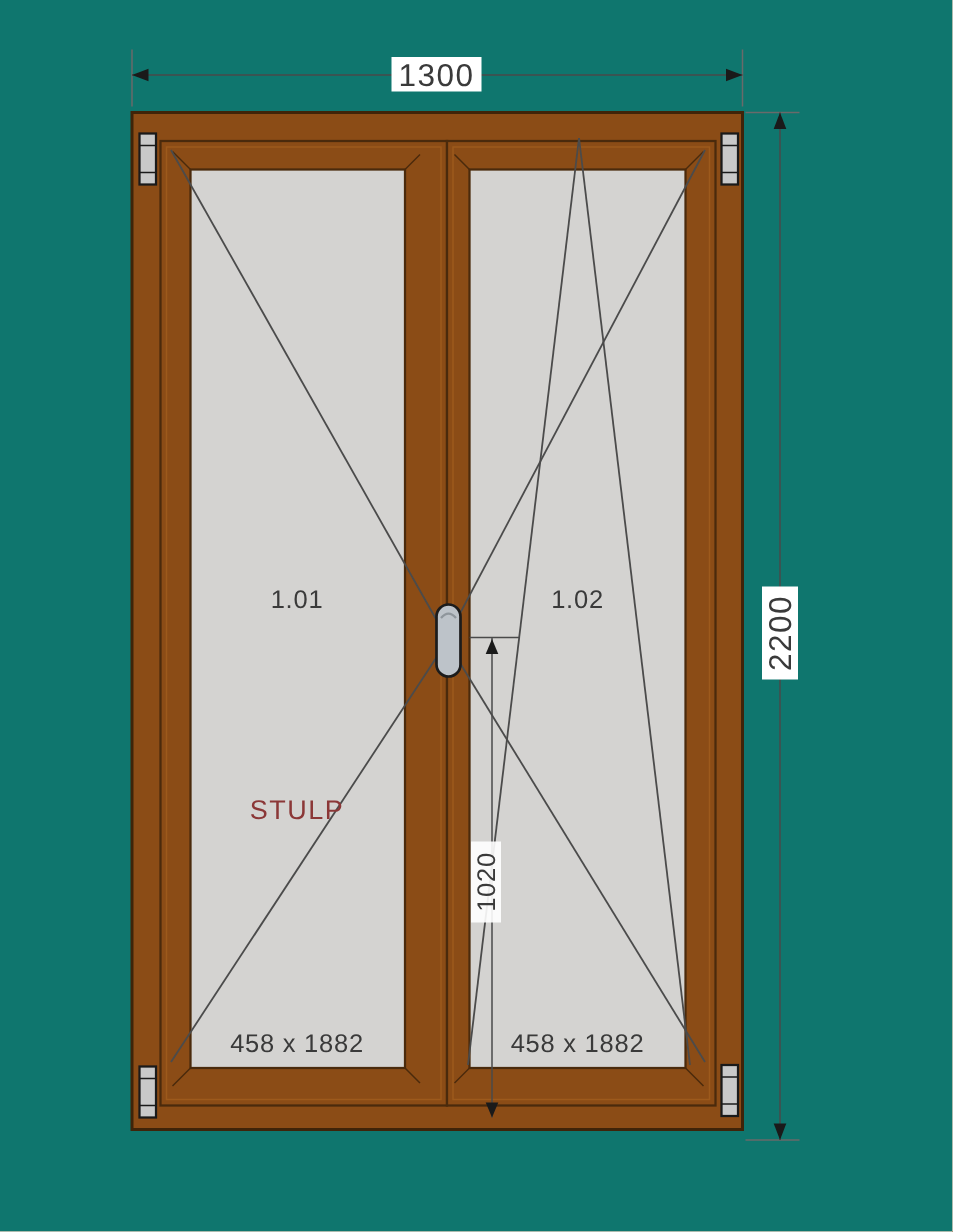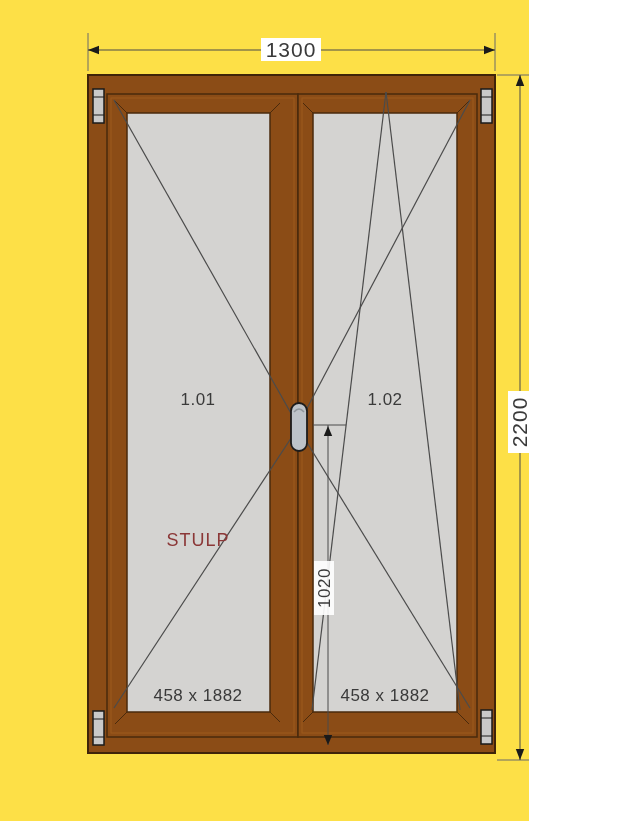--- a/index.html
+++ b/index.html
@@ -1,19 +1,19 @@
 <!DOCTYPE html>
 <html><head>
 <meta charset="utf-8">
 <style>
   html,body{margin:0;padding:0;background:#ffffff;}
   .canvas{
     position:relative;
-    width:529px;height:821px;
-    background:#fde047;
+    width:635px;height:821px;
+    background:#0f766e;
     font-family:"Liberation Sans", sans-serif;
     overflow:hidden;
   }
   svg{display:block;}
   text{
     font-family:"Liberation Sans", sans-serif;
     fill:#3a3a3a;
   }
   .dim-text{font-size:21px;letter-spacing:1px;}
   .pane-text{font-size:17px;letter-spacing:.5px;}

